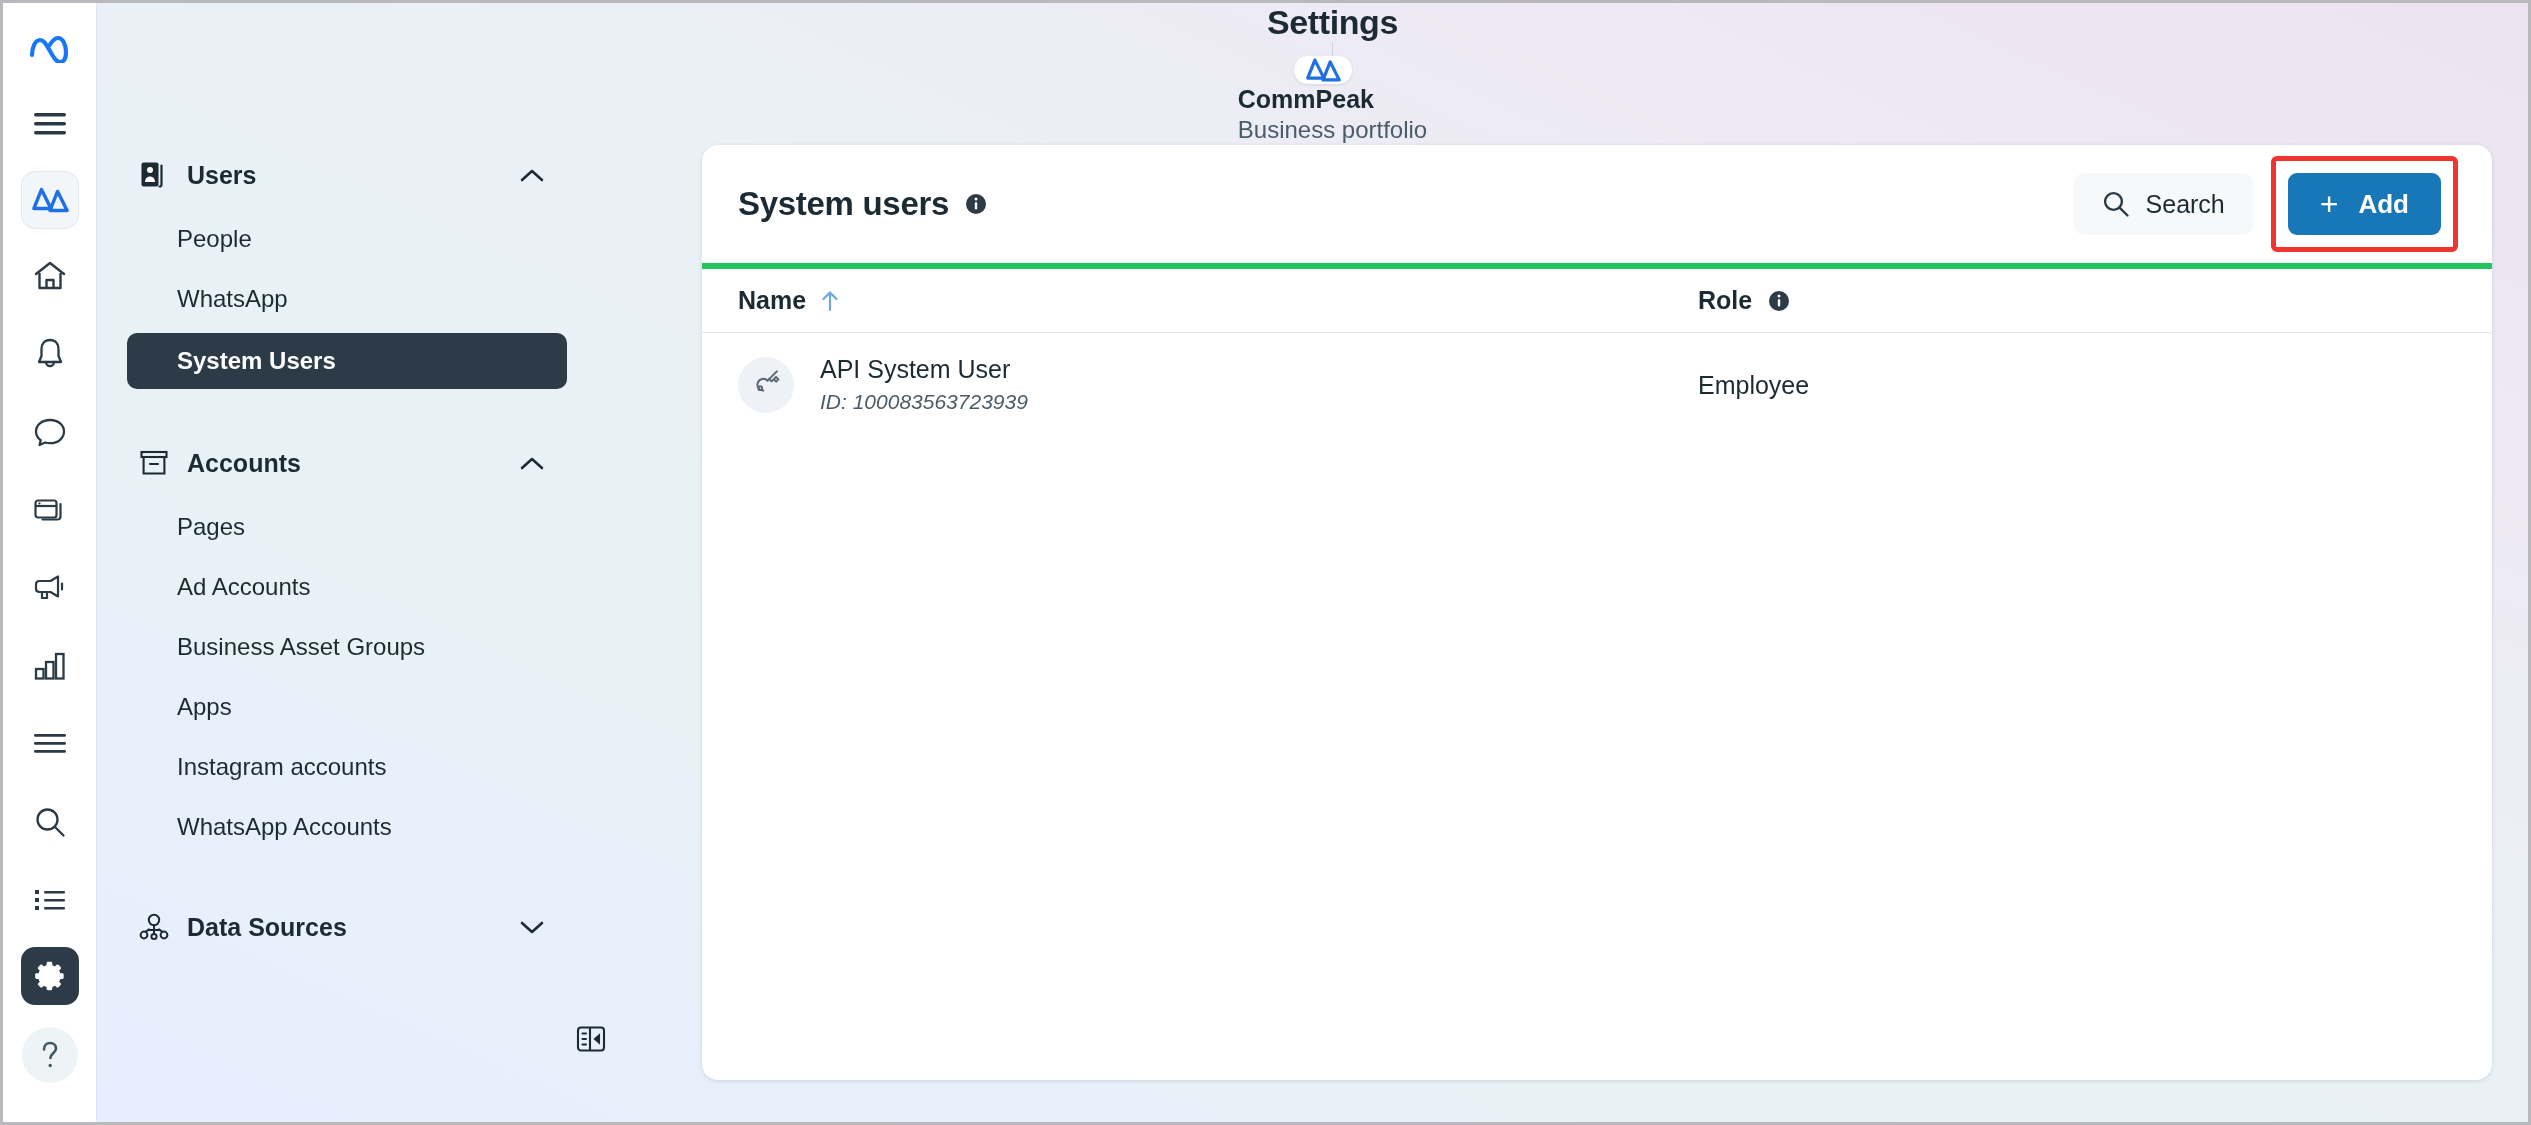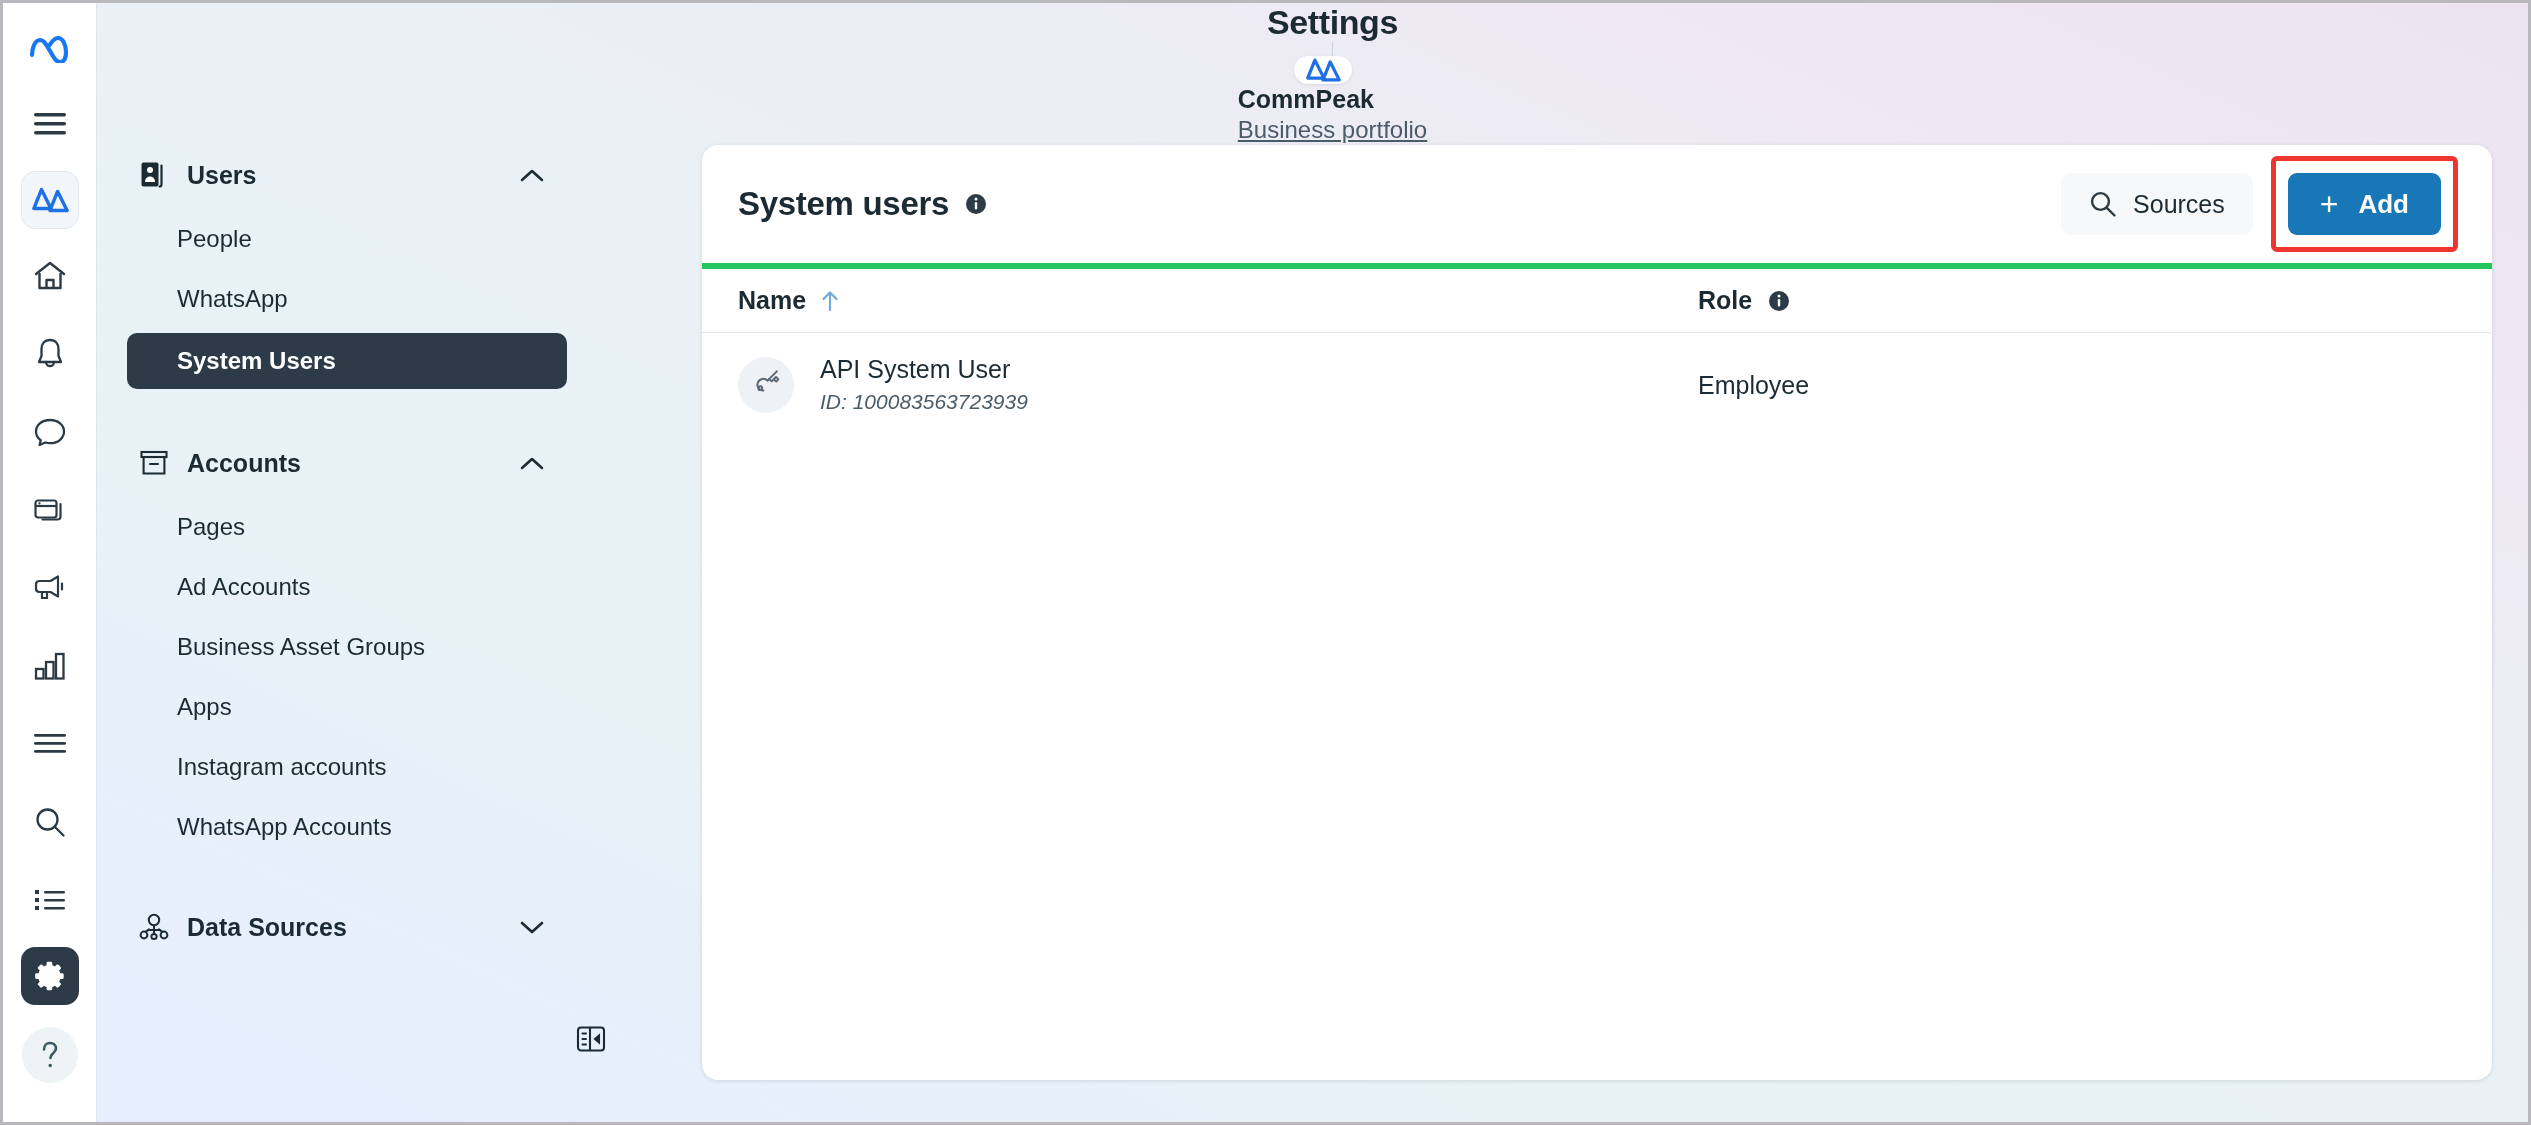--- a/index.html
+++ b/index.html
@@ -98,21 +98,21 @@
     background: #ffffff;
     box-shadow: 0 1px 3px rgba(0,0,0,0.10);
     display: flex; align-items: center; justify-content: center;
     margin-right: 20px;
   }
   .brand-name {
     font-size: 25px; font-weight: 700; color: #1c2b33;
     line-height: 1.25;
   }
   .brand-sub {
-    font-size: 24px; color: #4a5c68; line-height: 1.25; text-decoration: underline;
+    font-size: 24px; color: #4a5c68; line-height: 1.25;
   }
 
   
   .nav-col {
     position: absolute;
     left: 0; top: 130px;
     width: 500px;
     padding: 0 30px;
   }
   .nav-group-head {
@@ -513,21 +513,21 @@
 
         <div class="head-spacer"></div>
 
         <div class="search-btn">
           <span class="s-icon">
             <svg width="28" height="28" viewBox="0 0 28 28" fill="none" stroke="#2b3a44" stroke-width="2.4">
               <circle cx="11.5" cy="11.5" r="8.4"></circle>
               <path d="M17.8 17.8 L25.5 25.5" stroke-linecap="round"></path>
             </svg>
           </span>
-          <span>Sources</span>
+          <span>Search</span>
         </div>
 
         <div class="add-wrap">
           <div class="add-btn">
             <span class="plus">+</span>
             <span>Add</span>
           </div>
         </div>
       </div>
 

